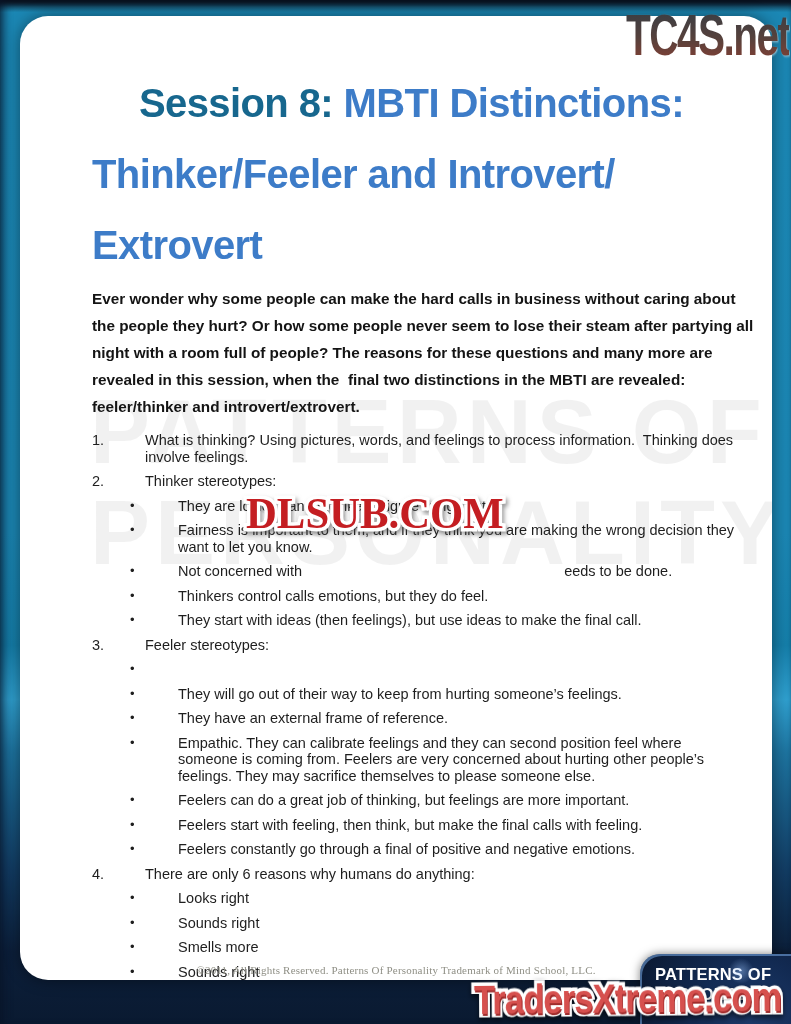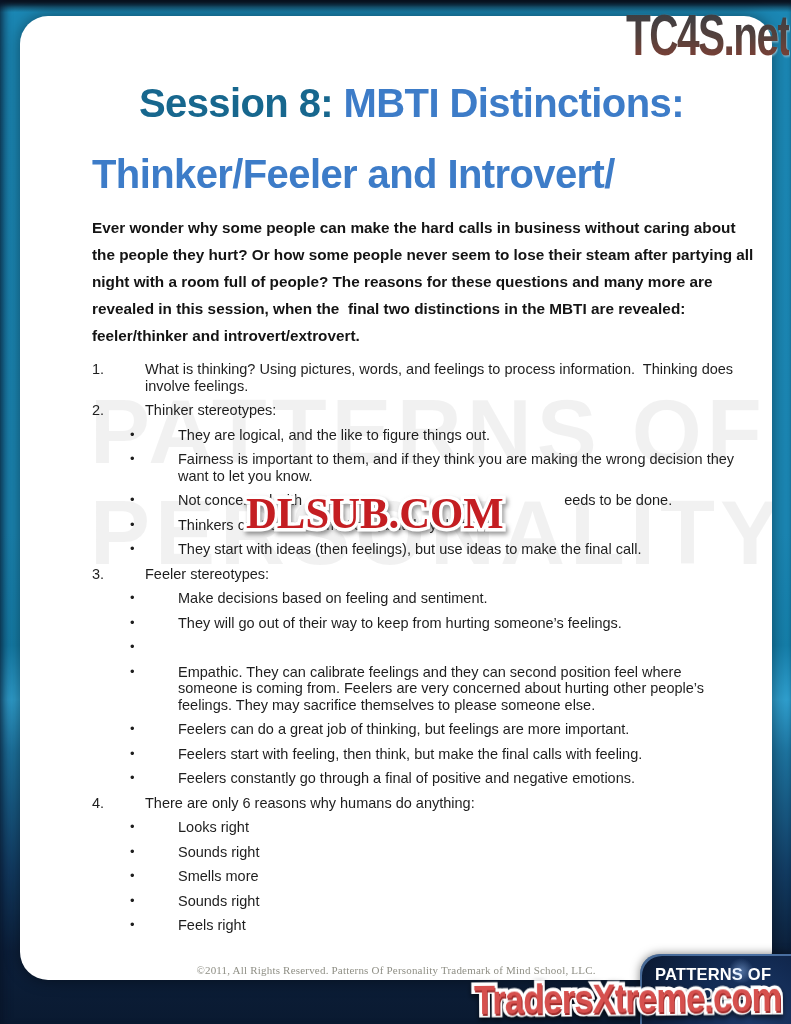--- a/index.html
+++ b/index.html
@@ -111,20 +111,21 @@
 
     <div class="ghost">
       <div>PATTERNS OF</div>
       <div>PERSONALITY</div>
     </div>
 
     <div class="sheet-inner">
       <h1>
         <div><span class="t-teal">Session 8: </span><span class="t-blue">MBTI Distinctions:</span></div>
         <div class="t-blue">Thinker/Feeler and Introvert/</div>
+        <div class="t-blue">Extrovert</div>
       </h1>
 
       <p class="intro">Ever wonder why some people can make the hard calls in business without caring about the people they hurt? Or how some people never seem to lose their steam after partying all night with a room full of people? The reasons for these questions and many more are revealed in this session, when the  final two distinctions in the MBTI are revealed: feeler/thinker and introvert/extrovert.</p>
 
 
       <div class="kp-list">
           <div class="num-item">
             <span class="num">1.</span>
             <span class="li-text">What is thinking? Using pictures, words, and feelings to process information.  Thinking does involve feelings.</span>
           </div>
@@ -151,28 +152,28 @@
           <div class="bullet-item">
             <span class="dot">•</span>
             <span class="li-text">They start with ideas (then feelings), but use ideas to make the final call.</span>
           </div>
           <div class="num-item">
             <span class="num">3.</span>
             <span class="li-text">Feeler stereotypes:</span>
           </div>
           <div class="bullet-item">
             <span class="dot">•</span>
-            <span class="li-text">Make decisions based on feeling and sentiment.</span>
           </div>
           <div class="bullet-item">
             <span class="dot">•</span>
             <span class="li-text">They will go out of their way to keep from hurting someone’s feelings.</span>
           </div>
           <div class="bullet-item">
             <span class="dot">•</span>
+            <span class="li-text">They have an external frame of reference.</span>
           </div>
           <div class="bullet-item">
             <span class="dot">•</span>
             <span class="li-text">Empathic. They can calibrate feelings and they can second position feel where someone is coming from. Feelers are very concerned about hurting other people’s feelings. They may sacrifice themselves to please someone else.</span>
           </div>
           <div class="bullet-item">
             <span class="dot">•</span>
             <span class="li-text">Feelers can do a great job of thinking, but feelings are more important.</span>
           </div>
           <div class="bullet-item">

